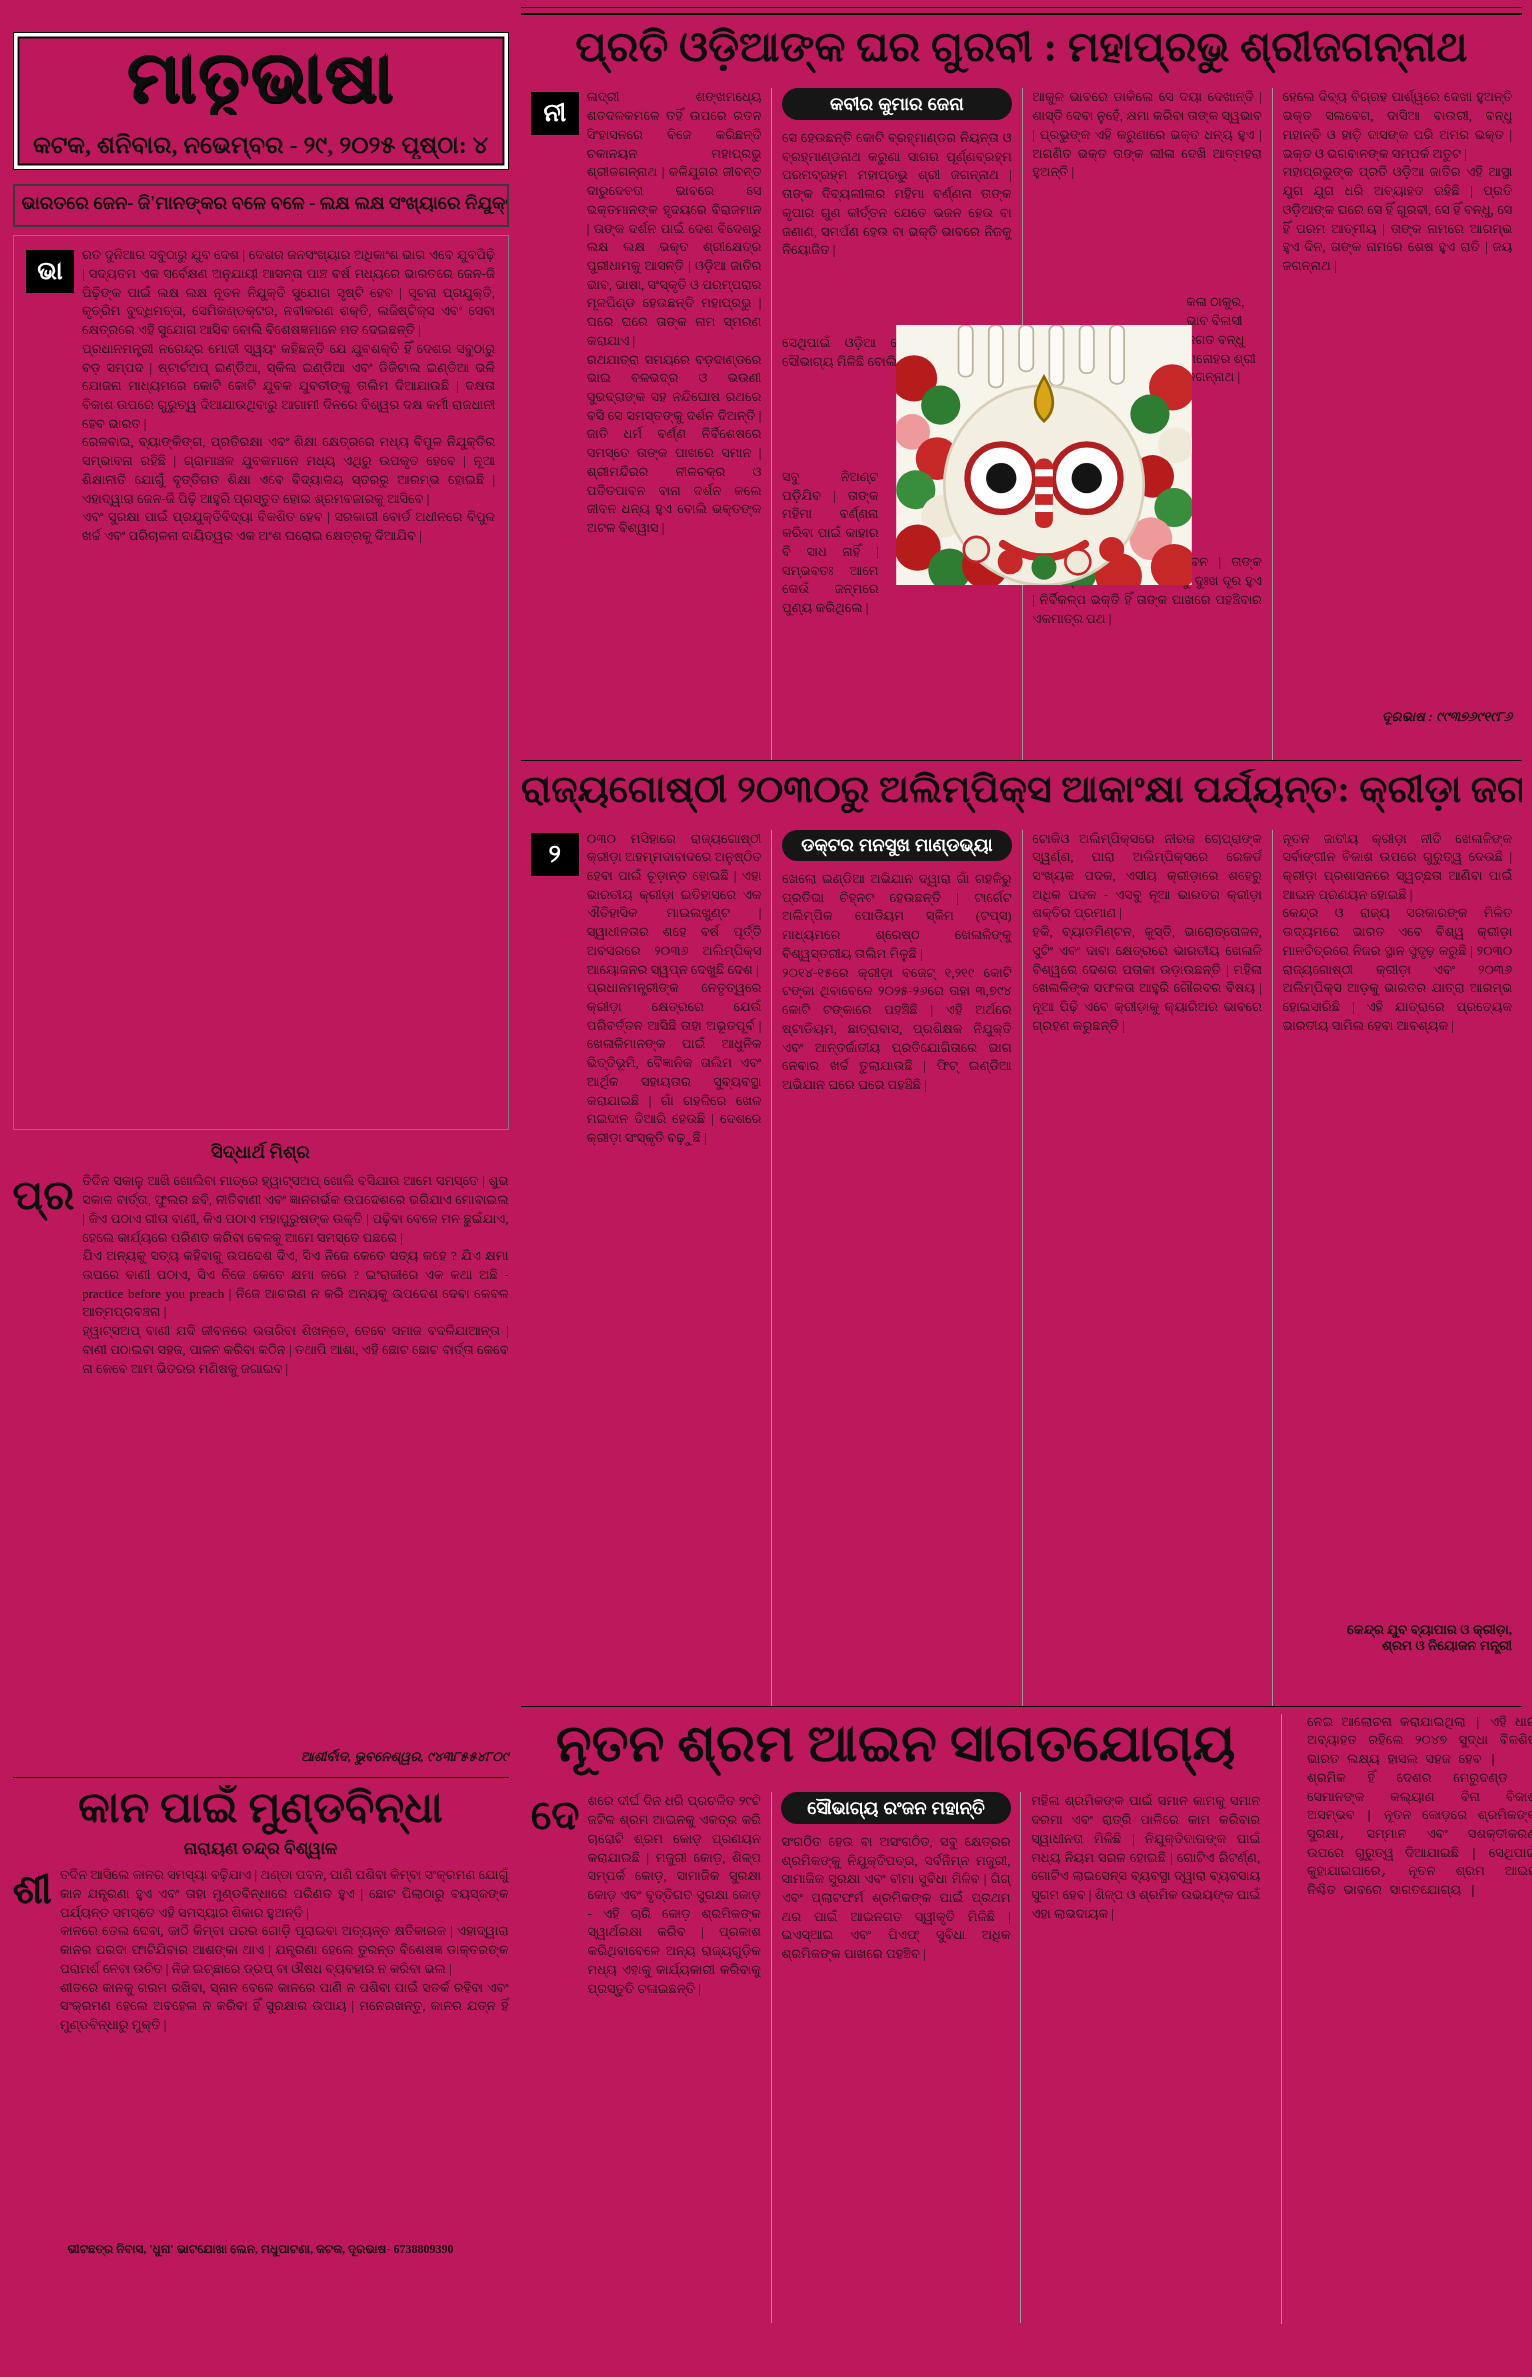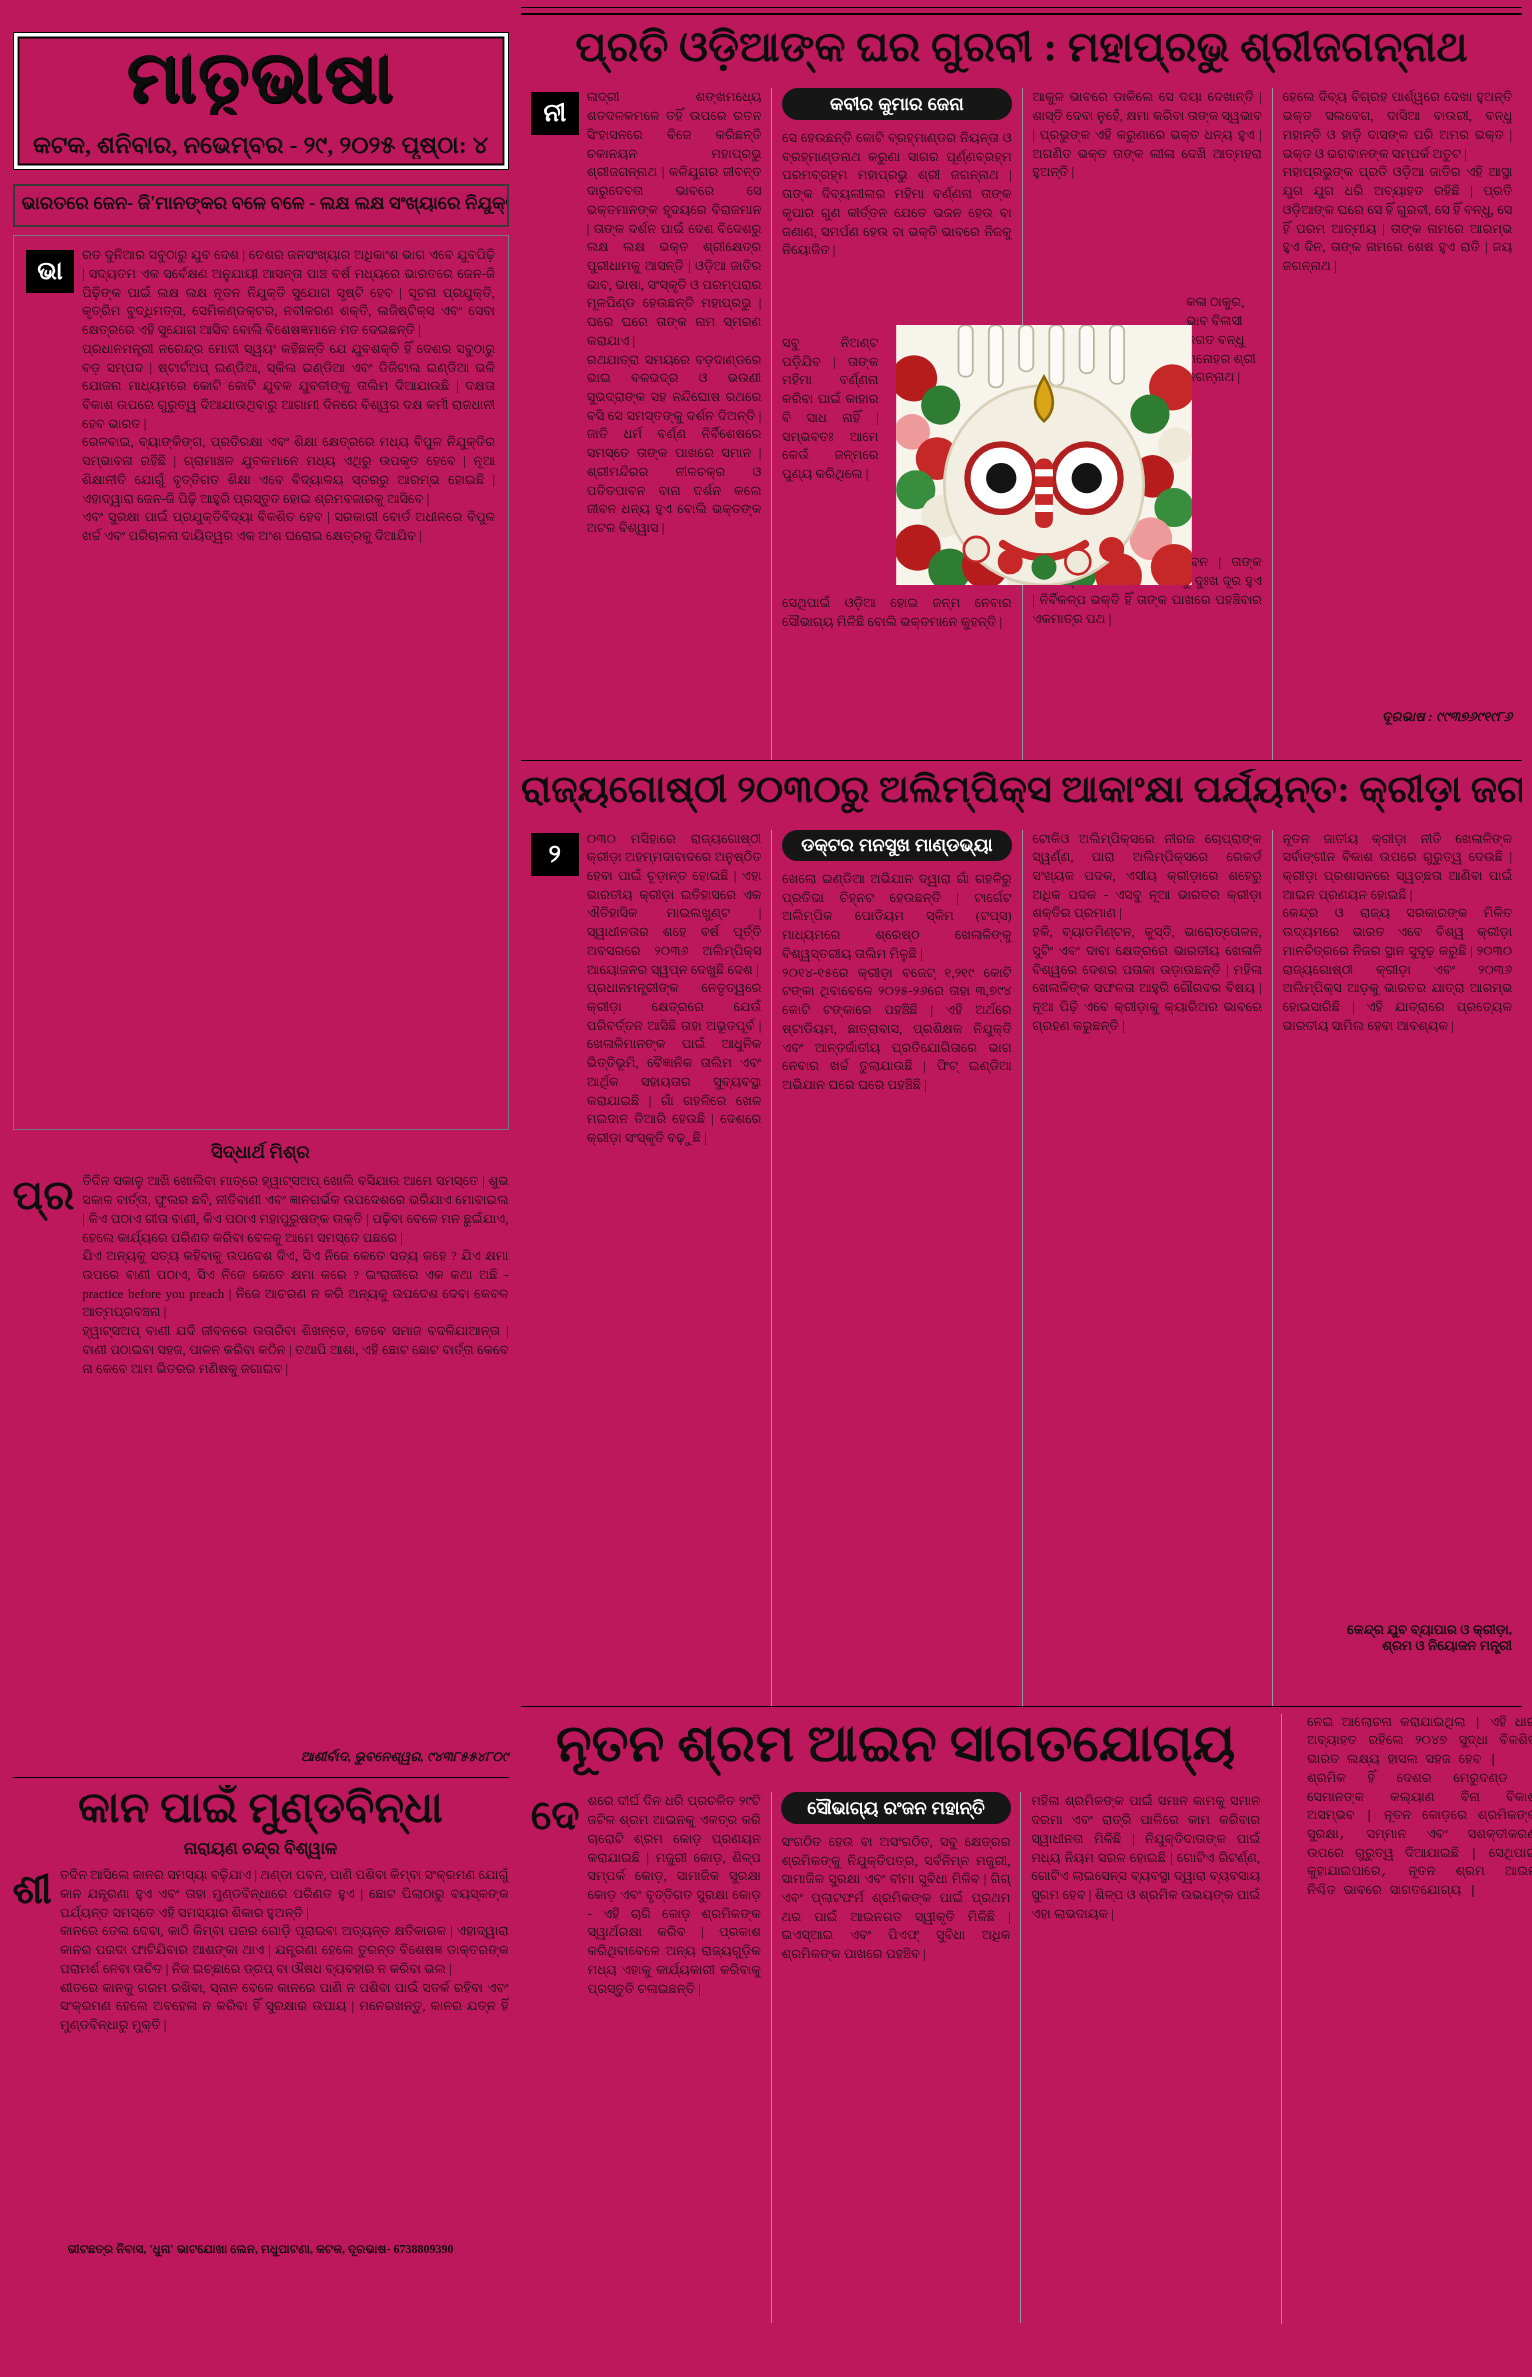--- a/index.html
+++ b/index.html
@@ -133,22 +133,22 @@
 
     <div id="lead-body">
       <div class="col">
         <span class="dropcap-box">ନୀ</span>
         <div class="body-text" style="height:630px;">ଳାଦ୍ରୀ ଶଙ୍ଖମଧ୍ୟେ ଶତଦଳକମଳେ ତହିଁ ଉପରେ ରତନ ସିଂହାସନରେ ବିଜେ କରିଛନ୍ତି ଚକାନୟନ ମହାପ୍ରଭୁ ଶ୍ରୀଜଗନ୍ନାଥ | କଳିଯୁଗର ଜୀବନ୍ତ ଦାରୁଦେବତା ଭାବରେ ସେ ଭକ୍ତମାନଙ୍କ ହୃଦୟରେ ବିରାଜମାନ | ତାଙ୍କ ଦର୍ଶନ ପାଇଁ ଦେଶ ବିଦେଶରୁ ଲକ୍ଷ ଲକ୍ଷ ଭକ୍ତ ଶ୍ରୀକ୍ଷେତ୍ର ପୁରୀଧାମକୁ ଆସନ୍ତି | ଓଡ଼ିଆ ଜାତିର ଭାବ, ଭାଷା, ସଂସ୍କୃତି ଓ ପରମ୍ପରାର ମୂଳପିଣ୍ଡ ହେଉଛନ୍ତି ମହାପ୍ରଭୁ | ଘରେ ଘରେ ତାଙ୍କ ନାମ ସ୍ମରଣ କରାଯାଏ |
 ରଥଯାତ୍ରା ସମୟରେ ବଡ଼ଦାଣ୍ଡରେ ଭାଇ ବଳଭଦ୍ର ଓ ଭଉଣୀ ସୁଭଦ୍ରାଙ୍କ ସହ ନନ୍ଦିଘୋଷ ରଥରେ ବସି ସେ ସମସ୍ତଙ୍କୁ ଦର୍ଶନ ଦିଅନ୍ତି | ଜାତି ଧର୍ମ ବର୍ଣ୍ଣ ନିର୍ବିଶେଷରେ ସମସ୍ତେ ତାଙ୍କ ପାଖରେ ସମାନ | ଶ୍ରୀମନ୍ଦିରର ନୀଳଚକ୍ର ଓ ପତିତପାବନ ବାନା ଦର୍ଶନ କଲେ ଜୀବନ ଧନ୍ୟ ହୁଏ ବୋଲି ଭକ୍ତଙ୍କ ଅଟଳ ବିଶ୍ୱାସ |</div>
       </div>
       <div class="col">
         <div class="byline-bar">କବୀର କୁମାର ଜେନା</div>
         <div class="body-text blk-t">ସେ ହେଉଛନ୍ତି କୋଟି ବ୍ରହ୍ମାଣ୍ଡର ନିୟନ୍ତା ଓ ବ୍ରହ୍ମାଣ୍ଡନାଥ କରୁଣା ସାଗର ପୂର୍ଣ୍ଣବ୍ରହ୍ମ ପରମବ୍ରହ୍ମ ମହାପ୍ରଭୁ ଶ୍ରୀ ଜଗନ୍ନାଥ | ତାଙ୍କ ଦିବ୍ୟଲୀଳାର ମହିମା ବର୍ଣ୍ଣନା ତାଙ୍କ କୃପାର ଗୁଣ କୀର୍ତ୍ତନ ଯେତେ ଭଜନ ହେଉ ବା ଜଣାଣ, ସମର୍ପଣ ହେଉ ବା ଭକ୍ତି ଭାବରେ ନିଜକୁ ନିୟୋଜିତ |</div>
+        <div class="body-text" style="height:134px;">ସେଥିପାଇଁ ଓଡ଼ିଆ ହୋଇ ଜନ୍ମ ନେବାର ସୌଭାଗ୍ୟ ମିଳିଛି ବୋଲି ଭକ୍ତମାନେ କୁହନ୍ତି |</div>
         <div class="body-text blk-side-l">ସବୁ ନିଅଣ୍ଟ ପଡ଼ିଯିବ | ତାଙ୍କ ମହିମା ବର୍ଣ୍ଣନା କରିବା ପାଇଁ କାହାର ବି ସାଧ ନାହିଁ | ସମ୍ଭବତଃ ଆମେ କେଉଁ ଜନ୍ମରେ ପୁଣ୍ୟ କରିଥିଲେ |</div>
-        <div class="body-text" style="height:134px;">ସେଥିପାଇଁ ଓଡ଼ିଆ ହୋଇ ଜନ୍ମ ନେବାର ସୌଭାଗ୍ୟ ମିଳିଛି ବୋଲି ଭକ୍ତମାନେ କୁହନ୍ତି |</div>
       </div>
       <div class="col">
         <div class="body-text blk-t3">ଆକୁଳ ଭାବରେ ଡାକିଲେ ସେ ଦୟା ଦେଖାନ୍ତି | ଶାସ୍ତି ଦେବା ନୁହେଁ, କ୍ଷମା କରିବା ତାଙ୍କ ସ୍ୱଭାବ | ପ୍ରଭୁଙ୍କ ଏହି କରୁଣାରେ ଭକ୍ତ ଧନ୍ୟ ହୁଏ | ଅଗଣିତ ଭକ୍ତ ତାଙ୍କ ଲୀଳା ଦେଖି ଆତ୍ମହରା ହୁଅନ୍ତି |</div>
         <div class="body-text blk-side-r">କଳା ଠାକୁର,
 ଭାବ ବିଳାସୀ
 ଜଗତ ବନ୍ଧୁ
 ମନୋହର ଶ୍ରୀ
 ଜଗନ୍ନାଥ |</div>
         <div class="body-text" style="height:169px;">ସେ ଜଗତର ନାଥ, ପତିତ ପାବନ | ତାଙ୍କ ପାଦପଦ୍ମରେ ଶରଣ ନେଲେ ସବୁ ଦୁଃଖ ଦୂର ହୁଏ | ନିର୍ବିକଳ୍ପ ଭକ୍ତି ହିଁ ତାଙ୍କ ପାଖରେ ପହଞ୍ଚିବାର ଏକମାତ୍ର ପଥ |</div>
       </div>

